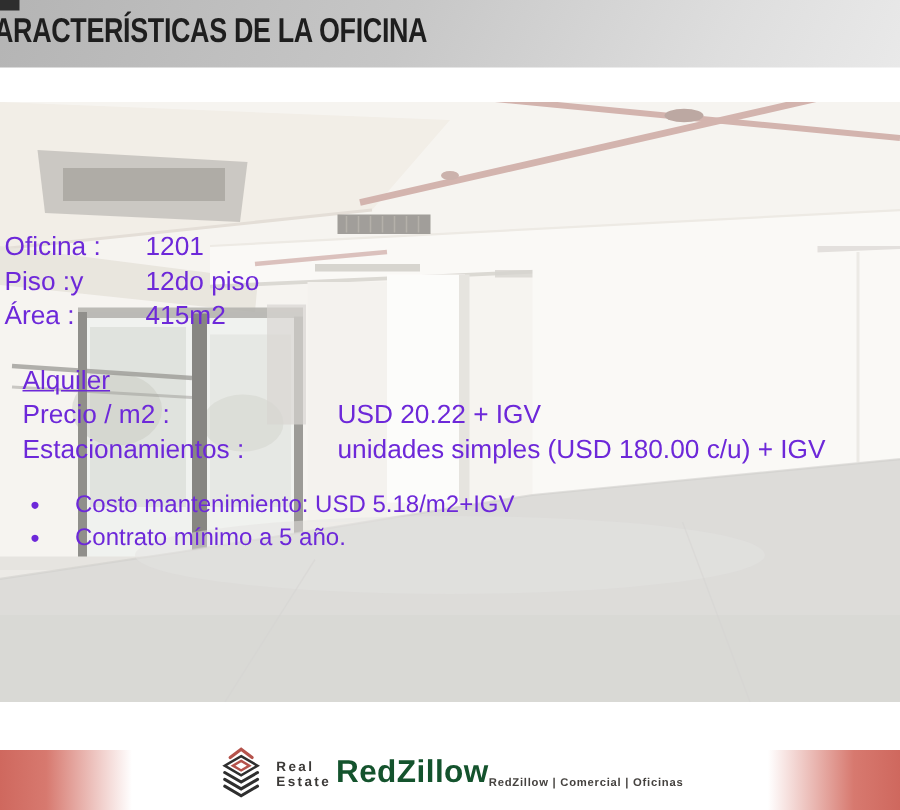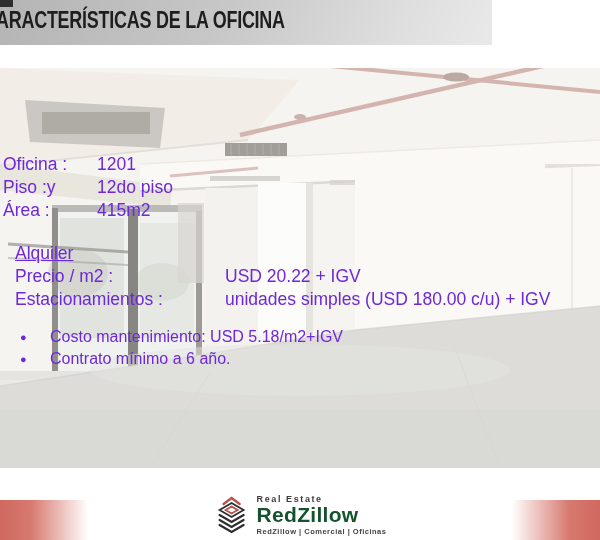--- a/index.html
+++ b/index.html
@@ -2,21 +2,21 @@
 <html><head>
 <meta charset="utf-8">
 <style>
   html,body{margin:0;padding:0;background:#ffffff;}
   .slide{
     position:relative;width:600px;height:540px;overflow:hidden;
     background:#ffffff;font-family:"Liberation Sans",sans-serif;
   }
   
   .title-bar{
-    position:absolute;left:0;top:0;width:492px;height:45px;
+    position:absolute;left:0;top:0;width:600px;height:45px;
     background:linear-gradient(115deg,#b4b4b4 0%,#c7c7c7 45%,#dedede 80%,#e9e9e9 100%);
     overflow:hidden;
   }
   .corner-mark{position:absolute;left:0;top:0;width:13px;height:7px;background:#2e2e2e;}
   .page-title{
     position:absolute;left:-4px;top:7px;margin:0;
     font-size:23px;font-weight:700;color:#1e1e1e;white-space:nowrap;
     letter-spacing:-0.3px;transform:scaleX(0.78);transform-origin:left center;
   }
   
@@ -34,21 +34,21 @@
   .note-item{display:flex;font-size:16px;line-height:22px;white-space:nowrap;}
   .note-bullet{display:inline-block;width:30px;font-size:11px;line-height:22px;}
   
   .red-grad{position:absolute;top:500px;height:40px;width:88px;}
   .red-grad.left{left:0;background:linear-gradient(to right,#cf685e 0%,#d7796f 35%,rgba(215,121,111,0) 100%);}
   .red-grad.right{right:0;background:linear-gradient(to left,#cf685e 0%,#d7796f 35%,rgba(215,121,111,0) 100%);}
   .logo{
     position:absolute;left:50%;top:493px;transform:translateX(-50%);
     display:flex;align-items:center;gap:7px;
   }
-  .logo-text{display:flex;flex-direction:column;align-items:flex-start;}
+  .logo-text{display:flex;flex-direction:row;align-items:flex-end;}
   .brand-top{font-size:9px;font-weight:700;letter-spacing:1.6px;color:#3c3a38;}
   .brand-name{font-size:21px;font-weight:700;color:#14532d;line-height:1.05;letter-spacing:0.3px;}
   .brand-tagline{font-size:7.5px;font-weight:700;letter-spacing:0.5px;color:#45423f;white-space:nowrap;}
 </style>
 </head>
 <body>
 
 <div class="slide">
 
   <div class="title-bar">
@@ -158,21 +158,21 @@
       </div>
     </div>
 
     <ul class="notes">
       <li class="note-item">
         <span class="note-bullet">●</span>
           <span>Costo mantenimiento:  USD 5.18/m2+IGV</span>
       </li>
       <li class="note-item">
         <span class="note-bullet">●</span>
-          <span>Contrato mínimo a 6 año.</span>
+          <span>Contrato mínimo a 5 año.</span>
       </li>
     </ul>
   </div>
 
   <div class="red-grad left"></div>
   <div class="red-grad right"></div>
 
   <div class="logo">
     <svg width="36" height="44" viewBox="0 0 36 44">
       <polyline points="10,11 18,5 26,11" stroke="#b5534c" stroke-width="2.4" fill="none" stroke-linecap="round"></polyline>

